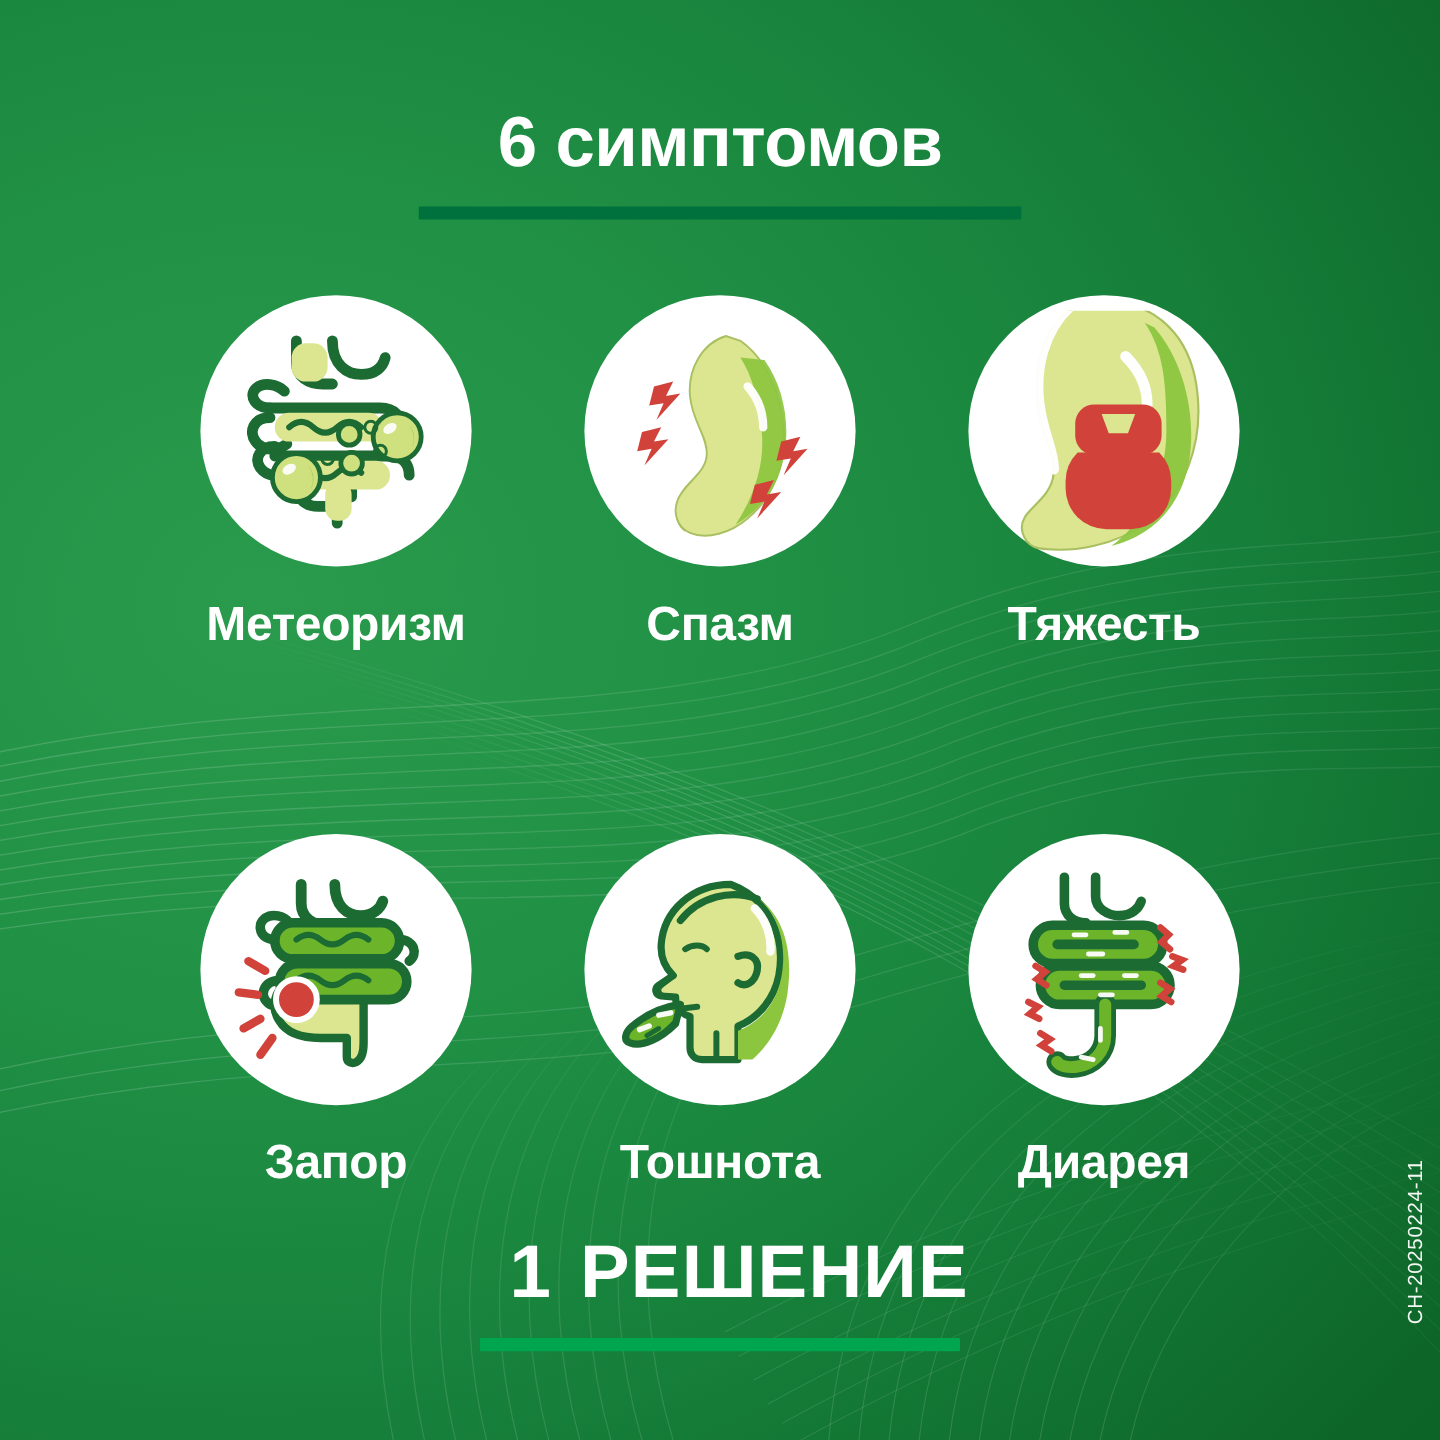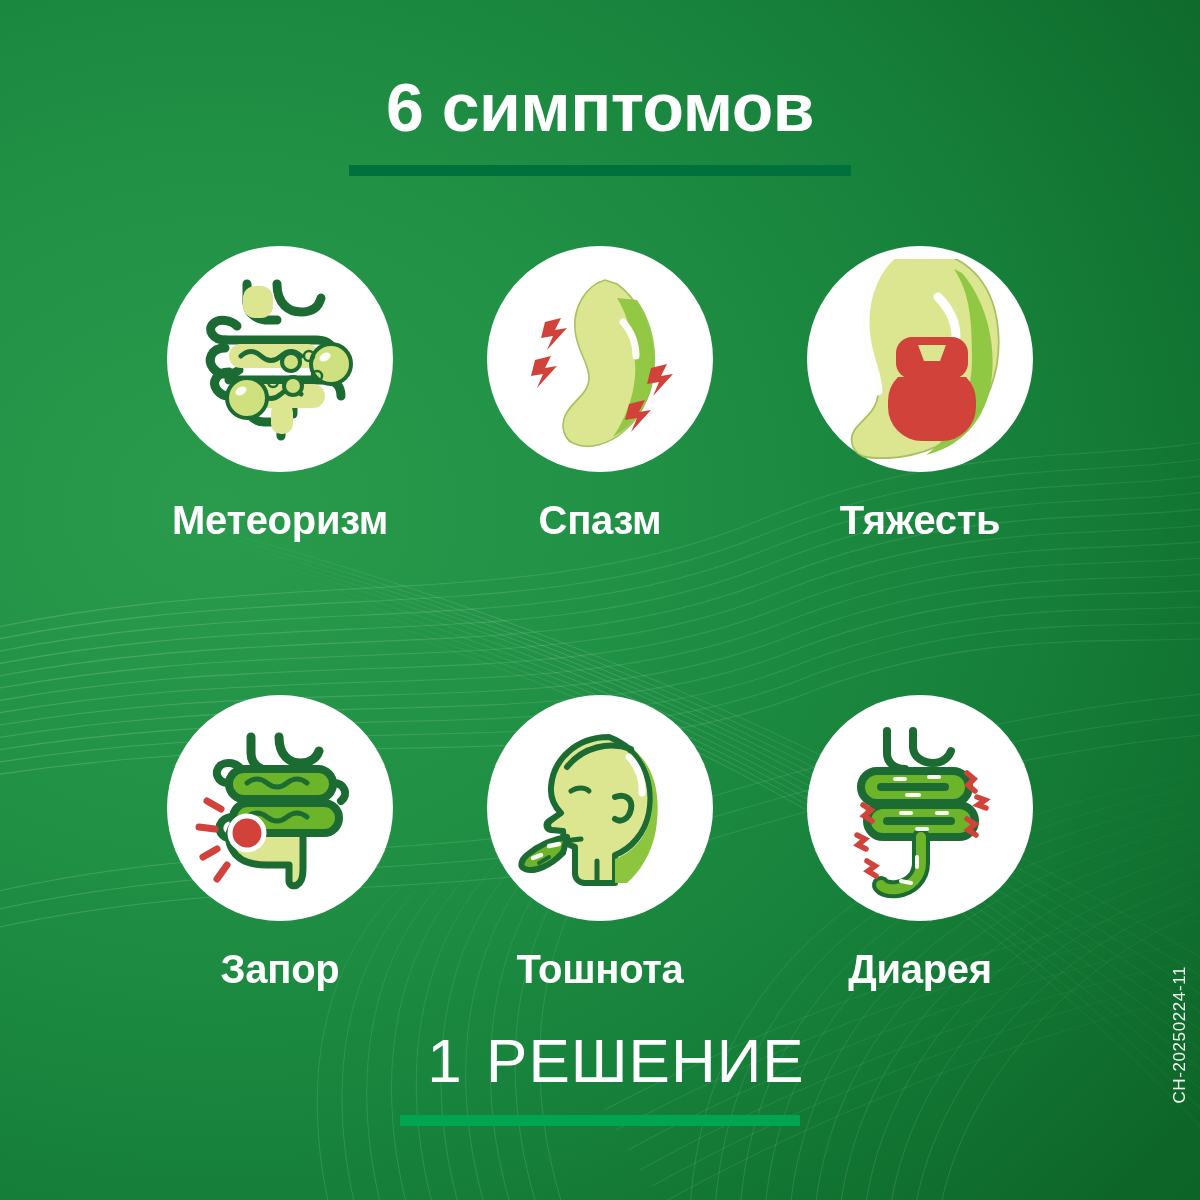--- a/index.html
+++ b/index.html
@@ -29,26 +29,26 @@
 
   
   .header {
     position: absolute;
     top: 72px;
     left: 0;
     width: 1200px;
     text-align: center;
   }
   .title {
-    font-size: 68px;
+    font-size: 59px;
     font-weight: 700;
     color: #ffffff;
     letter-spacing: -0.5px;
     line-height: 1.05;
-    margin: 0;
+    margin: 16px;
     white-space: nowrap;
   }
   .title-rule {
     width: 502px;
     height: 11px;
     margin: 22px auto 0;
     background: #00713c;
     border-radius: 1px;
   }
 
@@ -90,21 +90,21 @@
   
   .footer {
     position: absolute;
     top: 1028px;
     left: 0;
     width: 1200px;
     text-align: center;
   }
   .footer-title {
     font-size: 62px;
-    font-weight: 400;
+    font-weight: 700;
     color: #ffffff;
     letter-spacing: 1px;
     line-height: 1.05;
     margin: 0;
     white-space: nowrap;
     padding-left: 32px;
   }
   .footer-title .num { letter-spacing: 6px; }
   .footer-rule {
     width: 400px;

